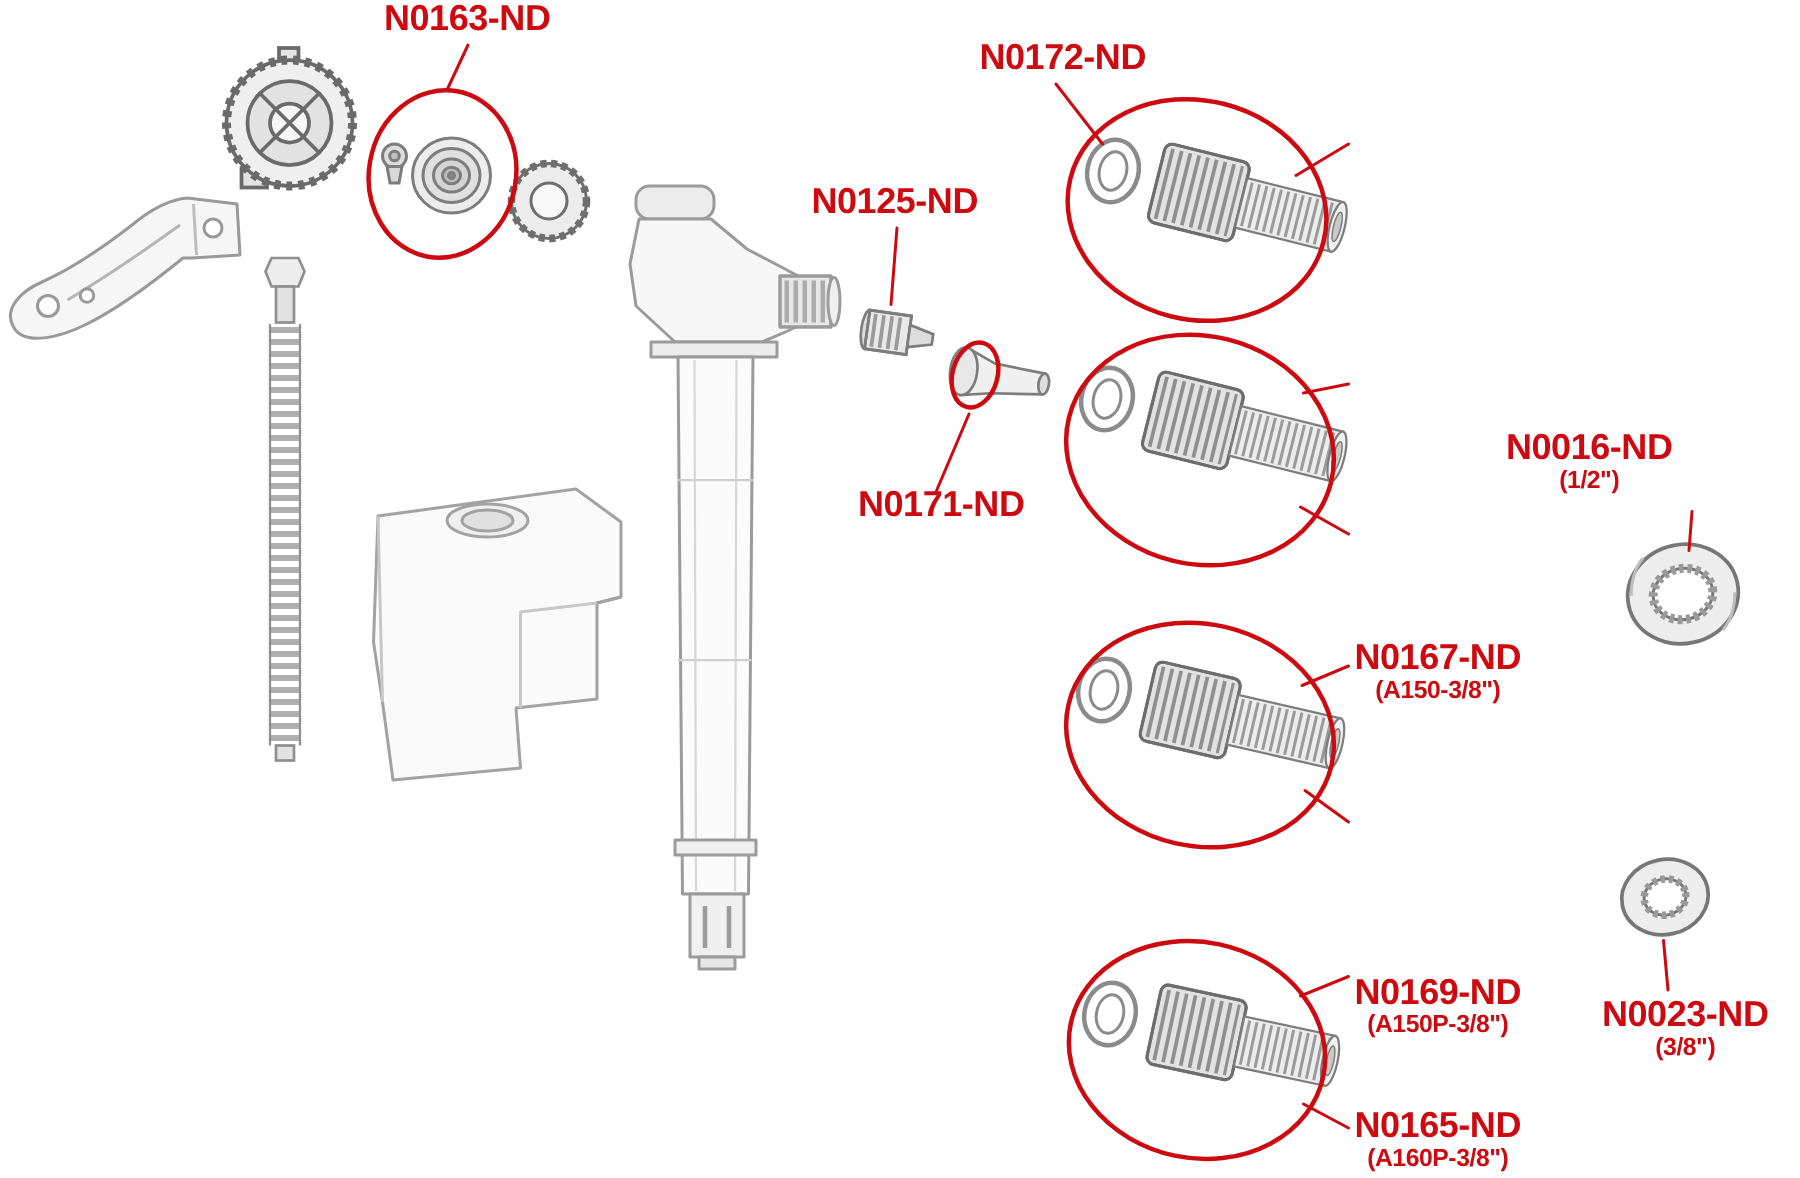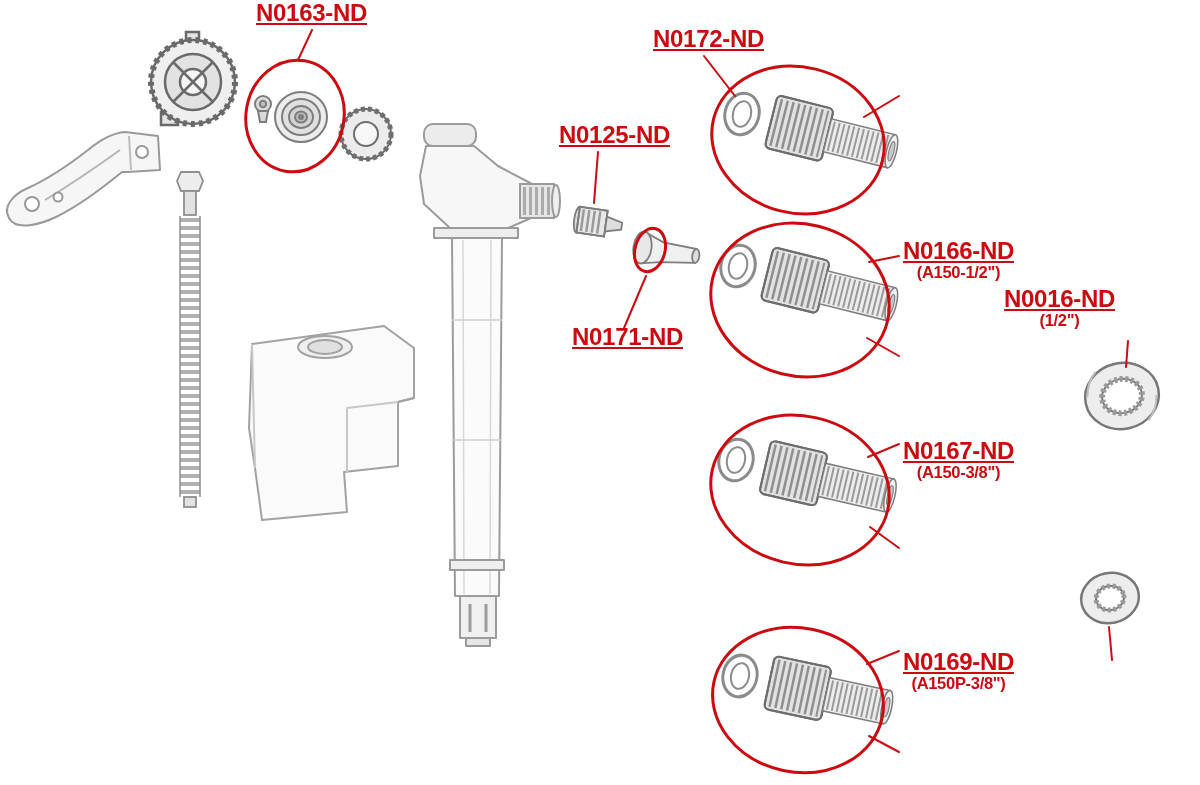--- a/index.html
+++ b/index.html
@@ -5,21 +5,21 @@
   html,body{margin:0;padding:0;background:#ffffff;}
   .stage{
     position:relative;width:1200px;height:785px;background:#ffffff;
     overflow:hidden;font-family:"Liberation Sans",sans-serif;
   }
   .drawing{position:absolute;left:0;top:0;}
   .lbl{
     position:absolute;color:#cc0a10;font-weight:700;font-size:24px;
     line-height:1.08;white-space:nowrap;letter-spacing:-0.3px;
   }
-  .lbl .code{display:block;text-decoration:underline;}
+  .lbl .code{display:block;}
   .lbl .sub{display:block;font-size:16.5px;text-align:center;margin-top:0px;}
 </style>
 </head>
 <body>
 
 <div class="stage">
 
   <svg class="drawing" width="1200" height="785" viewBox="0 0 1200 785">
 
     <g fill="#f6f6f6" stroke="#999999" stroke-width="2" stroke-linejoin="round">
@@ -206,45 +206,49 @@
 
   <div class="lbl" style="left:256px;top:0px">
     <span class="code">N0163-ND</span>
   </div>
 
   <div class="lbl" style="left:653px;top:26px">
     <span class="code">N0172-ND</span>
   </div>
 
 
-  <div class="lbl" style="left:559px;top:122px">
+  <div class="lbl" style="left:541px;top:122px">
     <span class="code">N0125-ND</span>
   </div>
 
-  <div class="lbl" style="left:903px;top:238px">
-    <span class="code">N0166-ND</span>
-    <span class="sub">(A150-1/2")</span>
-  </div>
 
   <div class="lbl" style="left:1004px;top:286px">
     <span class="code">N0016-ND</span>
     <span class="sub">(1/2")</span>
   </div>
 
   <div class="lbl" style="left:572px;top:324px">
     <span class="code">N0171-ND</span>
   </div>
 
 
-  <div class="lbl" style="left:903px;top:438px">
+  <div class="lbl" style="left:903px;top:426px">
     <span class="code">N0167-ND</span>
     <span class="sub">(A150-3/8")</span>
   </div>
 
 
   <div class="lbl" style="left:903px;top:649px">
     <span class="code">N0169-ND</span>
     <span class="sub">(A150P-3/8")</span>
   </div>
 
-
+  <div class="lbl" style="left:1068px;top:664px">
+    <span class="code">N0023-ND</span>
+    <span class="sub">(3/8")</span>
+  </div>
+
+  <div class="lbl" style="left:903px;top:738px">
+    <span class="code">N0165-ND</span>
+    <span class="sub">(A160P-3/8")</span>
+  </div>
 
 </div>
 
 </body></html>

